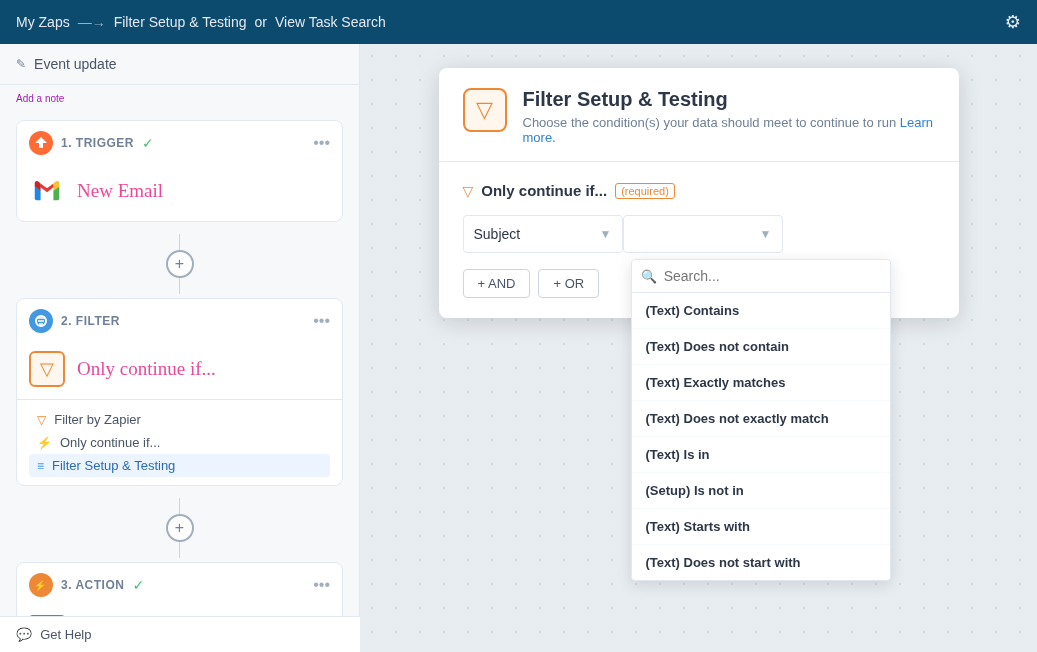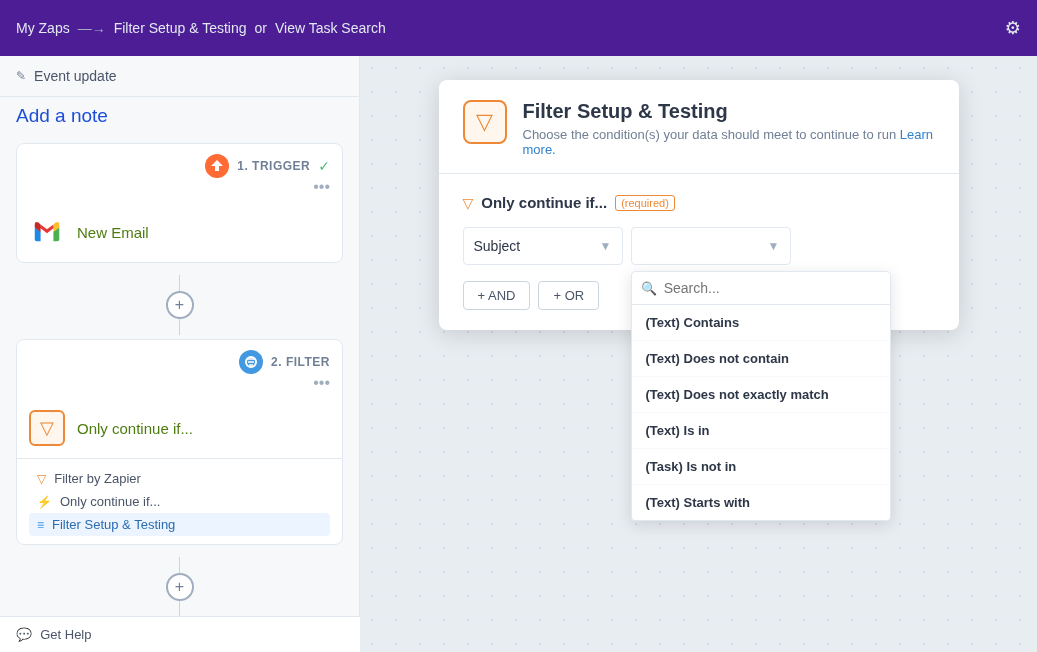--- a/index.html
+++ b/index.html
@@ -1,21 +1,21 @@
 <!DOCTYPE html>
 <html><head>
   <meta charset="utf-8">
   <style>
     * { box-sizing: border-box; margin: 0; padding: 0; }
     body { font-family: -apple-system, BlinkMacSystemFont, 'Segoe UI', sans-serif; font-size: 14px; background: #f0f2f5; width: 1037px; height: 652px; overflow: hidden; }
 
     
     .top-nav {
-      background: #4c1d95;
-      height: 56px;
+      background: #0c4a6e;
+      height: 44px;
       display: flex;
       align-items: center;
       padding: 0 16px;
       justify-content: space-between;
     }
     .top-nav-left {
       display: flex;
       align-items: center;
       gap: 8px;
       color: #e2e8f0;
@@ -48,43 +48,42 @@
 
     .sidebar-header {
       padding: 12px 16px;
       border-bottom: 1px solid #e2e8f0;
       display: flex;
       align-items: center;
       gap: 8px;
     }
     .edit-icon { color: #718096; font-size: 12px; }
     .sidebar-title { font-size: 14px; color: #4a5568; font-weight: 500; }
-    .add-note { padding: 8px 16px; color: #1d4ed8; font-size: 19px; cursor: pointer; }
+    .add-note { padding: 8px 16px; color: #a21caf; font-size: 10px; cursor: pointer; }
 
     .sidebar-content {
       flex: 1;
       overflow-y: auto;
       padding: 8px 16px;
     }
 
     
     .step-card {
       background: #fff;
       border: 1px solid #e2e8f0;
       border-radius: 8px;
       margin-bottom: 8px;
       overflow: hidden;
     }
     .step-card-header {
       display: flex;
-      align-items: flex-end;
+      align-items: center;
       justify-content: space-between;
       padding: 10px 12px;
       cursor: pointer;
-      flex-direction: column;
     }
     .step-card-header-left {
       display: flex;
       align-items: center;
       gap: 8px;
     }
     .step-icon-orange {
       width: 24px; height: 24px;
       background: #ff6b35;
       border-radius: 50%;
@@ -108,21 +107,21 @@
       align-items: center;
       gap: 12px;
     }
     .gmail-icon {
       width: 36px; height: 36px;
       background: #fff;
       border-radius: 4px;
       display: flex; align-items: center; justify-content: center;
       font-size: 20px;
     }
-    .step-name { font-size: 15px; font-weight: 500; color: #4d7c0f; }
+    .step-name { font-size: 19px; font-weight: 500; color: #ec4899; font-family: Liberation Serif, serif; }
 
     .connector-line {
       display: flex;
       justify-content: center;
       align-items: center;
       padding: 4px 0;
       gap: 0;
       flex-direction: column;
     }
     .connector-dot {
@@ -234,21 +233,21 @@
       font-size: 11px;
       color: #ed8936;
       border: 1px solid #ed8936;
       border-radius: 3px;
       padding: 1px 5px;
     }
 
     .filter-row {
       display: flex;
       align-items: center;
-      gap: 8px;
+      gap: 0;
       margin-bottom: 16px;
       position: relative;
     }
 
     .filter-select {
       height: 38px;
       border: 1px solid #e2e8f0;
       border-radius: 4px;
       background: #fff;
       padding: 0 10px;
@@ -510,24 +509,26 @@
           </div>
 
           <div class="dropdown-container">
             <div class="dropdown-search">
               <span class="search-icon-small">🔍</span>
               <input type="text" placeholder="Search..." style="">
             </div>
             <div class="dropdown-list">
               <div class="dropdown-item">(Text) Contains</div>
               <div class="dropdown-item">(Text) Does not contain</div>
+              <div class="dropdown-item">(Text) Exactly matches</div>
               <div class="dropdown-item">(Text) Does not exactly match</div>
               <div class="dropdown-item">(Text) Is in</div>
-              <div class="dropdown-item">(Task) Is not in</div>
+              <div class="dropdown-item">(Setup) Is not in</div>
               <div class="dropdown-item">(Text) Starts with</div>
+              <div class="dropdown-item">(Text) Does not start with</div>
             </div>
           </div>
         </div>
 
         <div class="filter-buttons">
           <button class="btn-and">+ AND</button>
           <button class="btn-or">+ OR</button>
         </div>
       </div>
     </div>

